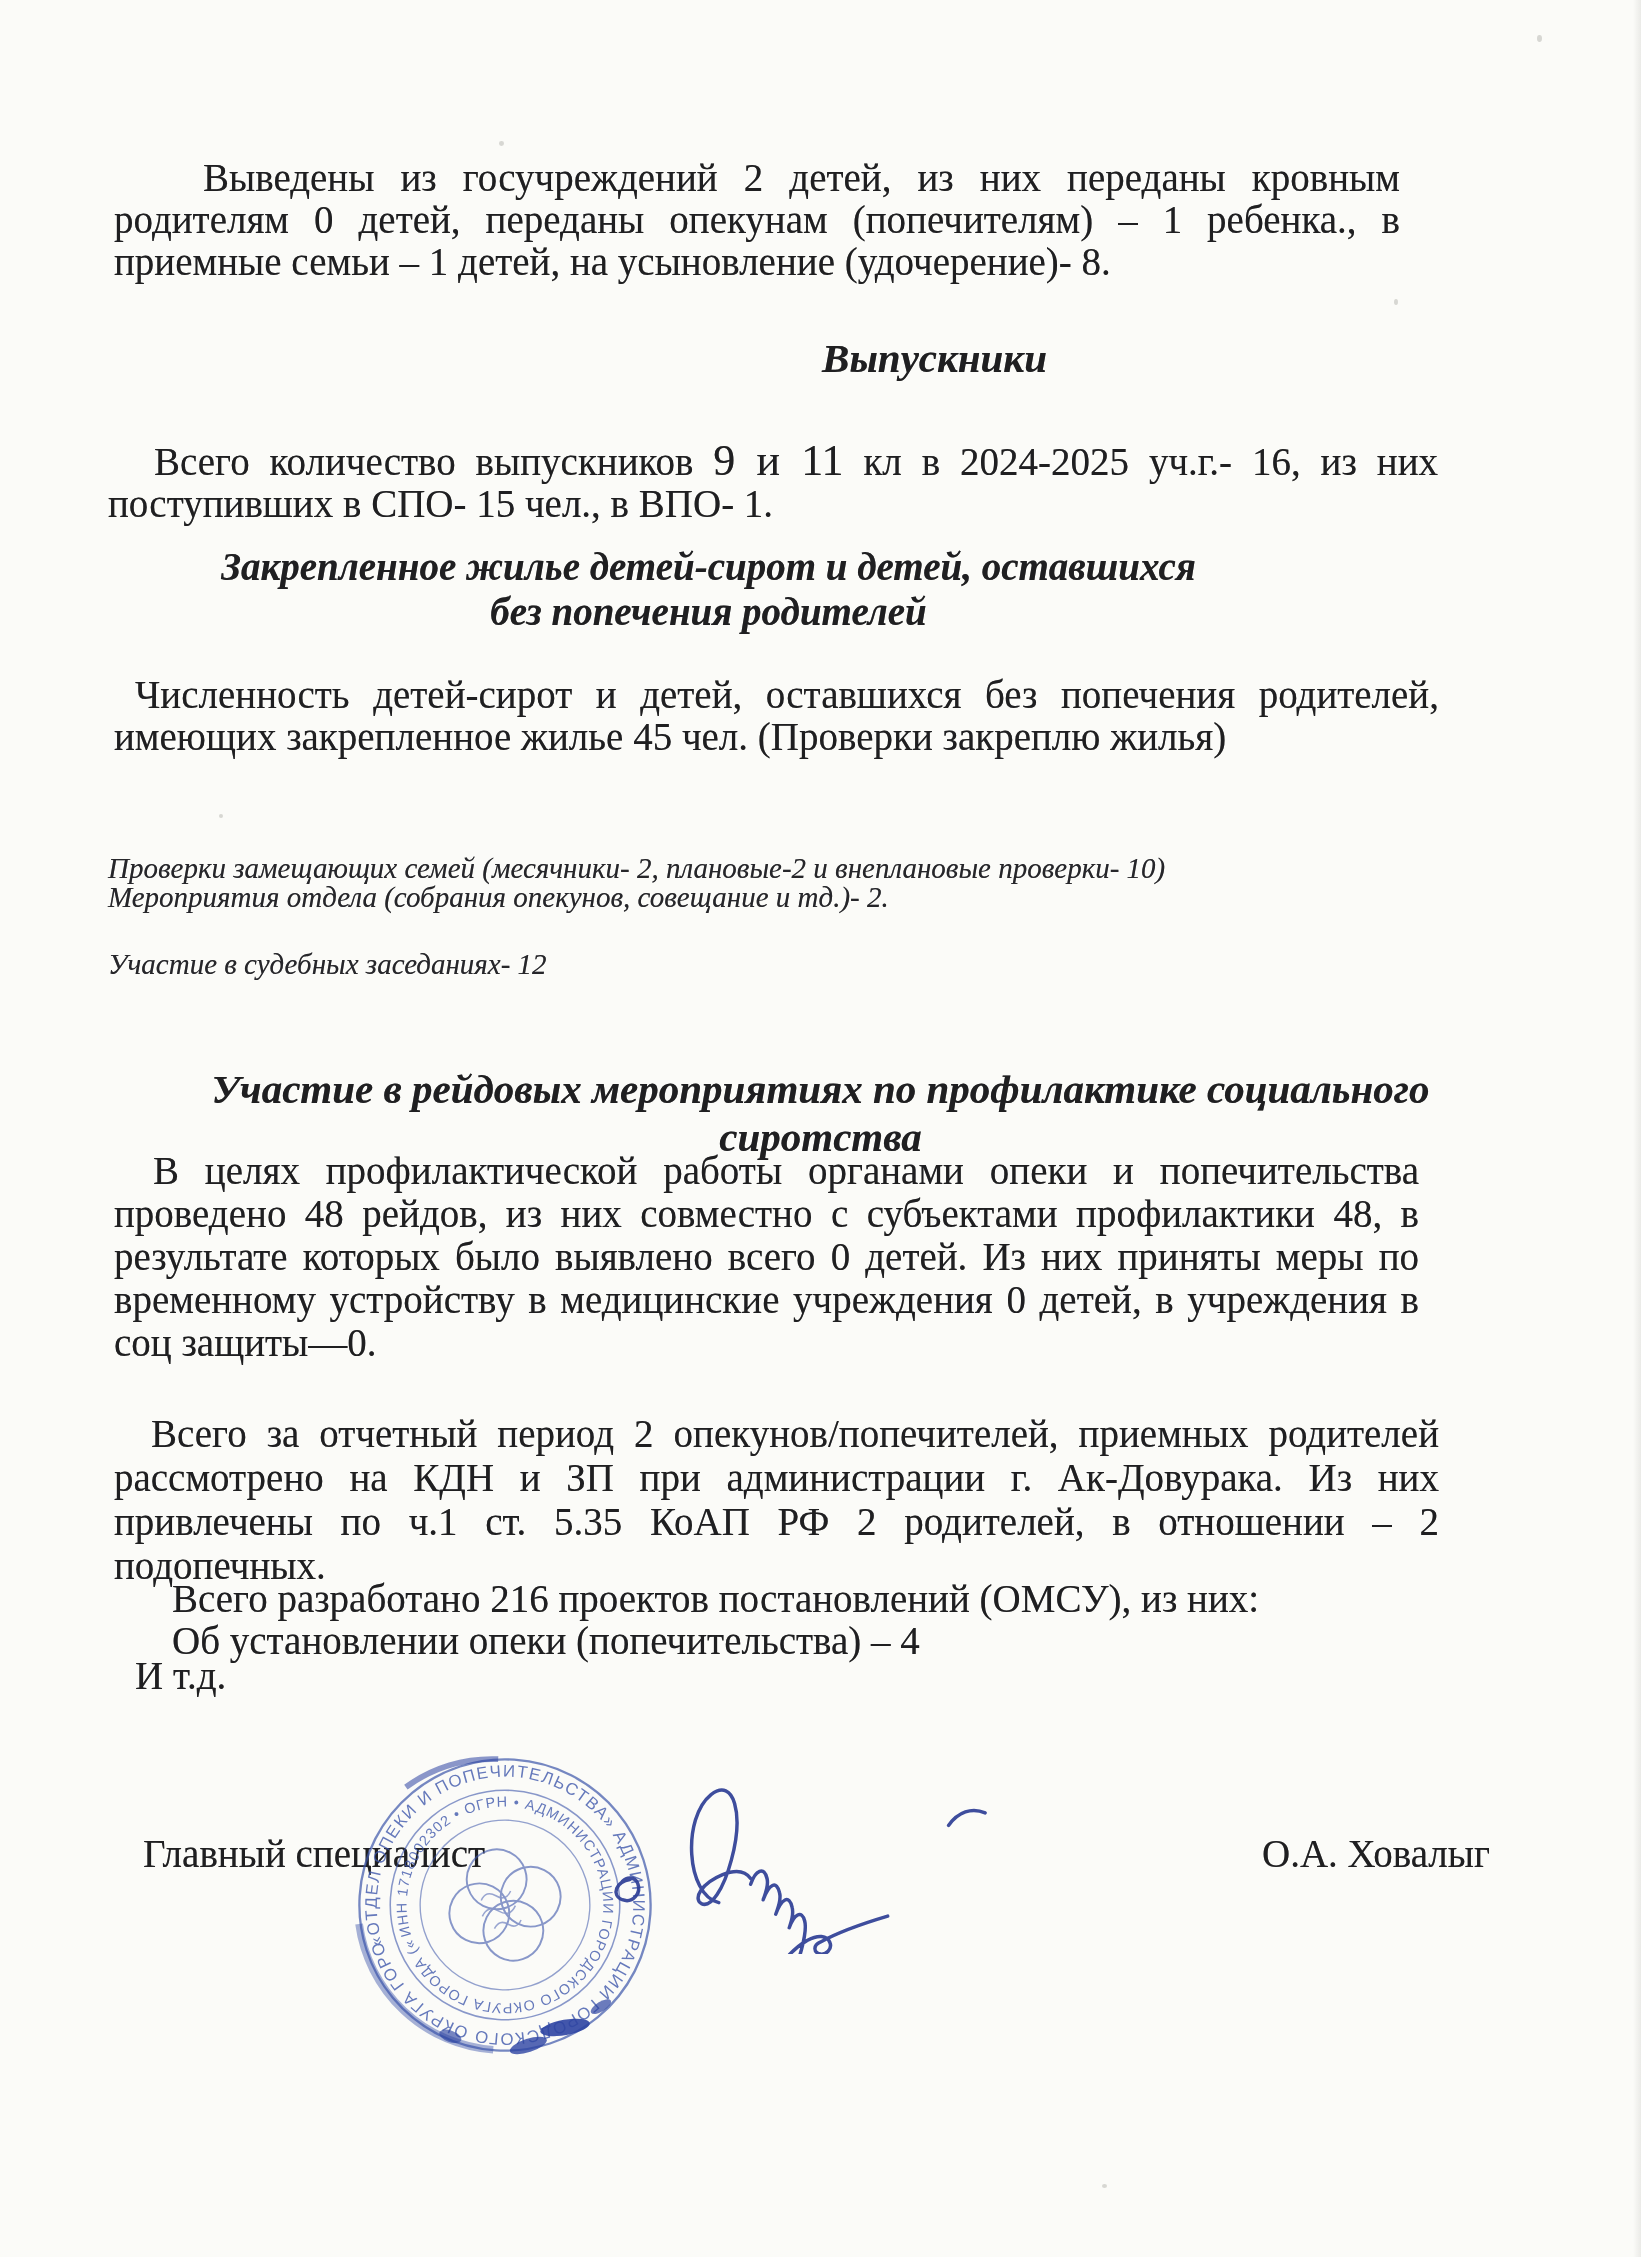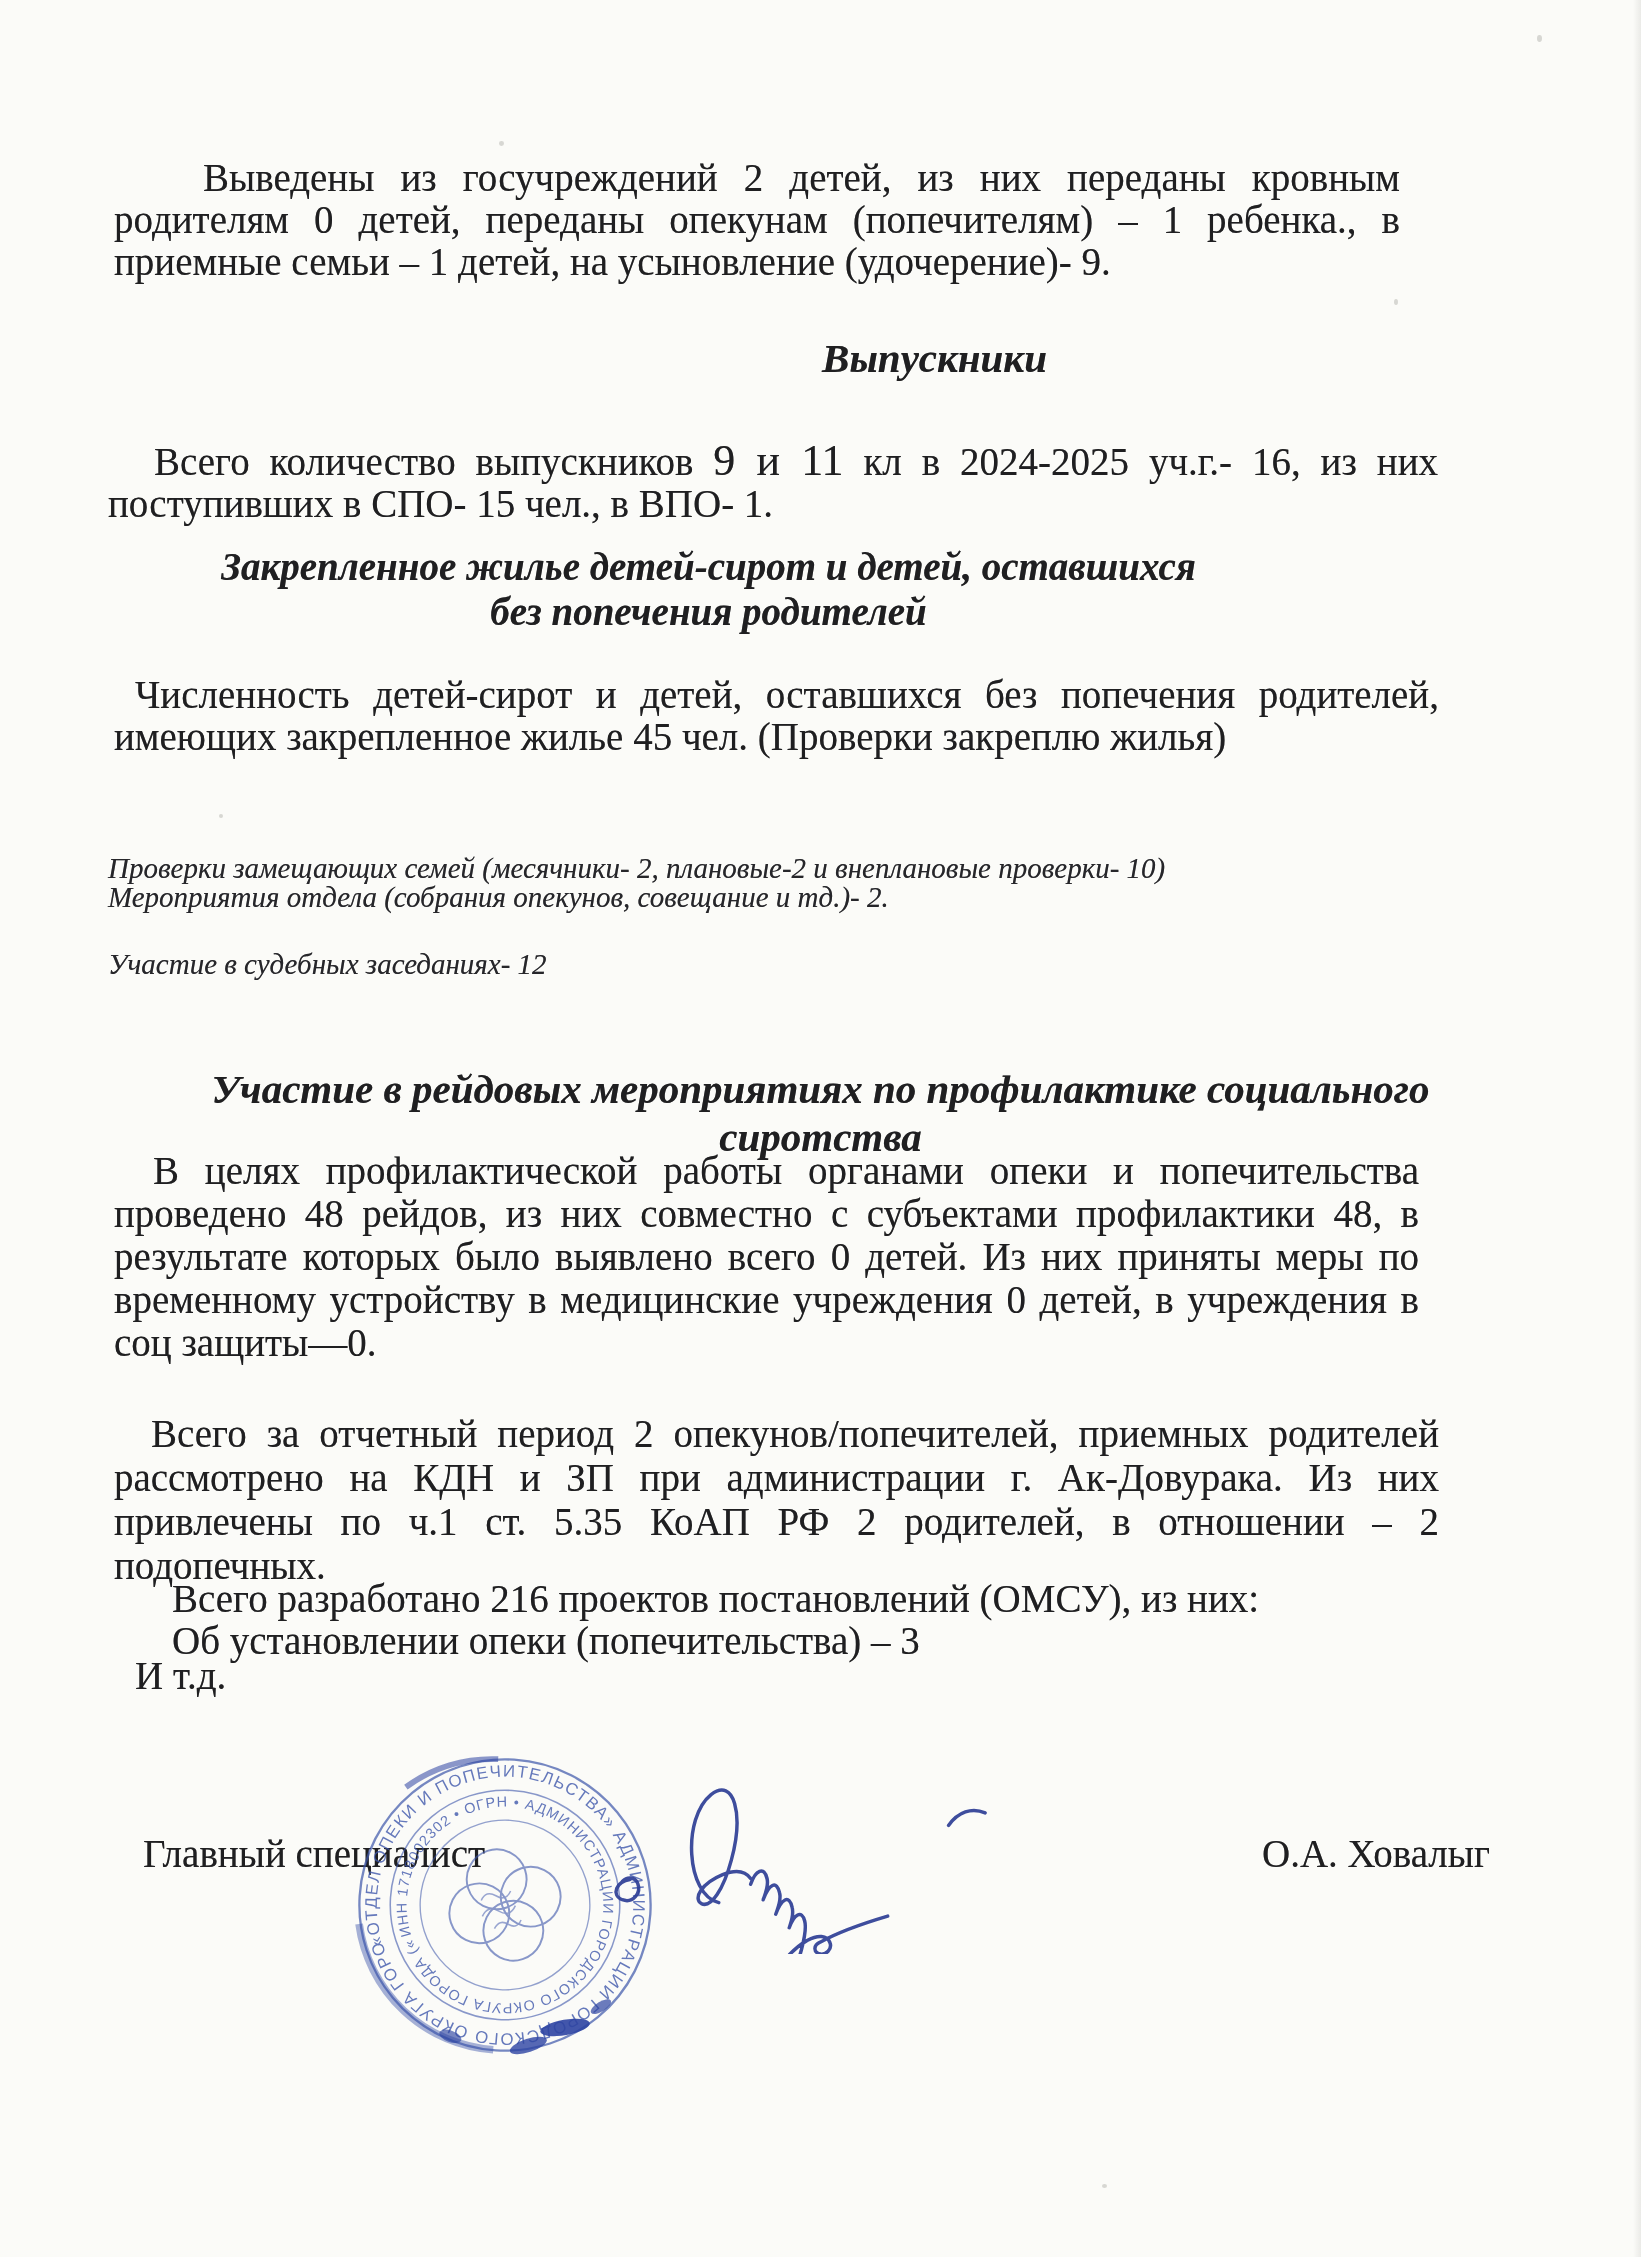--- a/index.html
+++ b/index.html
@@ -32,21 +32,21 @@
   .speck{position:absolute;background:#b9b9b4;border-radius:50%;opacity:.55;}
   .edge-shade{
     position:absolute;top:0;right:0;width:7.7px;height:2257px;
     background:linear-gradient(to right, rgba(0,0,0,0), rgba(90,90,85,.10));
   }
   svg text{font-family:"Liberation Sans", sans-serif;}
 </style>
 </head>
 <body>
 
-<div class="abs para" style="left:114px;top:157px;width:1286px;text-indent:89px;">Выведены из госучреждений 2 детей, из них переданы кровным родителям 0 детей, переданы опекунам (попечителям) – 1 ребенка., в приемные семьи – 1 детей, на усыновление (удочерение)- 9.</div>
+<div class="abs para" style="left:114px;top:157px;width:1286px;text-indent:89px;">Выведены из госучреждений 2 детей, из них переданы кровным родителям 0 детей, переданы опекунам (попечителям) – 1 ребенка., в приемные семьи – 1 детей, на усыновление (удочерение)- 8.</div>
 
 <div class="abs head" style="left:0;top:336px;width:1641px;transform:translateX(114px);">Выпускники</div>
 
 <div class="abs para" style="left:108px;top:440px;width:1330px;text-indent:46px;">
   <span>Всего количество выпускников </span><span class="big-digits">9 и 11</span><span> кл в 2024-2025 уч.г.- 16, из них поступивших в СПО- 15 чел., в ВПО- 1.</span>
 </div>
 
 <div class="abs head" style="left:0;top:544px;width:1417px;font-size:39px;">
   <div>Закрепленное жилье детей-сирот и детей, оставшихся</div>
   <div>без попечения родителей</div>
@@ -61,21 +61,21 @@
 <div class="abs head" style="left:0;top:1023px;width:1641px;line-height:48px;margin-top:42px;">
   <div>Участие в рейдовых мероприятиях по профилактике социального</div>
   <div>сиротства</div>
 </div>
 
 <div class="abs para" style="left:114px;top:1149px;width:1305px;text-indent:39px;line-height:43px;">В целях профилактической работы органами опеки и попечительства проведено 48 рейдов, из них совместно с субъектами профилактики 48, в результате которых было выявлено всего 0 детей. Из них приняты меры по временному устройству в медицинские учреждения 0 детей, в учреждения в соц защиты—0.</div>
 
 <div class="abs para" style="left:114px;top:1412px;width:1325px;text-indent:37px;line-height:44px;">Всего за отчетный период 2 опекунов/попечителей, приемных родителей рассмотрено на КДН и ЗП при администрации г. Ак-Довурака. Из них привлечены по ч.1 ст. 5.35 КоАП РФ 2 родителей, в отношении – 2 подопечных.</div>
 
 <div class="abs plain" style="left:172px;top:1578px;width:1255px;">Всего разработано 216 проектов постановлений (ОМСУ), из них:</div>
-<div class="abs plain" style="left:172px;top:1620px;width:1255px;">Об установлении опеки (попечительства) – 3</div>
+<div class="abs plain" style="left:172px;top:1620px;width:1255px;">Об установлении опеки (попечительства) – 4</div>
 <div class="abs plain" style="left:135px;top:1655px;width:579px;">И т.д.</div>
 
 <div class="abs plain" style="left:143px;top:1833px;">Главный специалист</div>
 <div class="abs plain" style="left:1262px;top:1833px;">О.А. Ховалыг</div>
 
 <svg class="abs" style="left:343px;top:1743px;" width="324" height="324" viewBox="-168 -168 336 336">
   <defs>
     <path id="ringOuter" d="M -133,0 A 133,133 0 1 1 133,0 A 133,133 0 1 1 -133,0"></path>
     <path id="ringInner" d="M -102,0 A 102,102 0 1 1 102,0 A 102,102 0 1 1 -102,0"></path>
   </defs>

